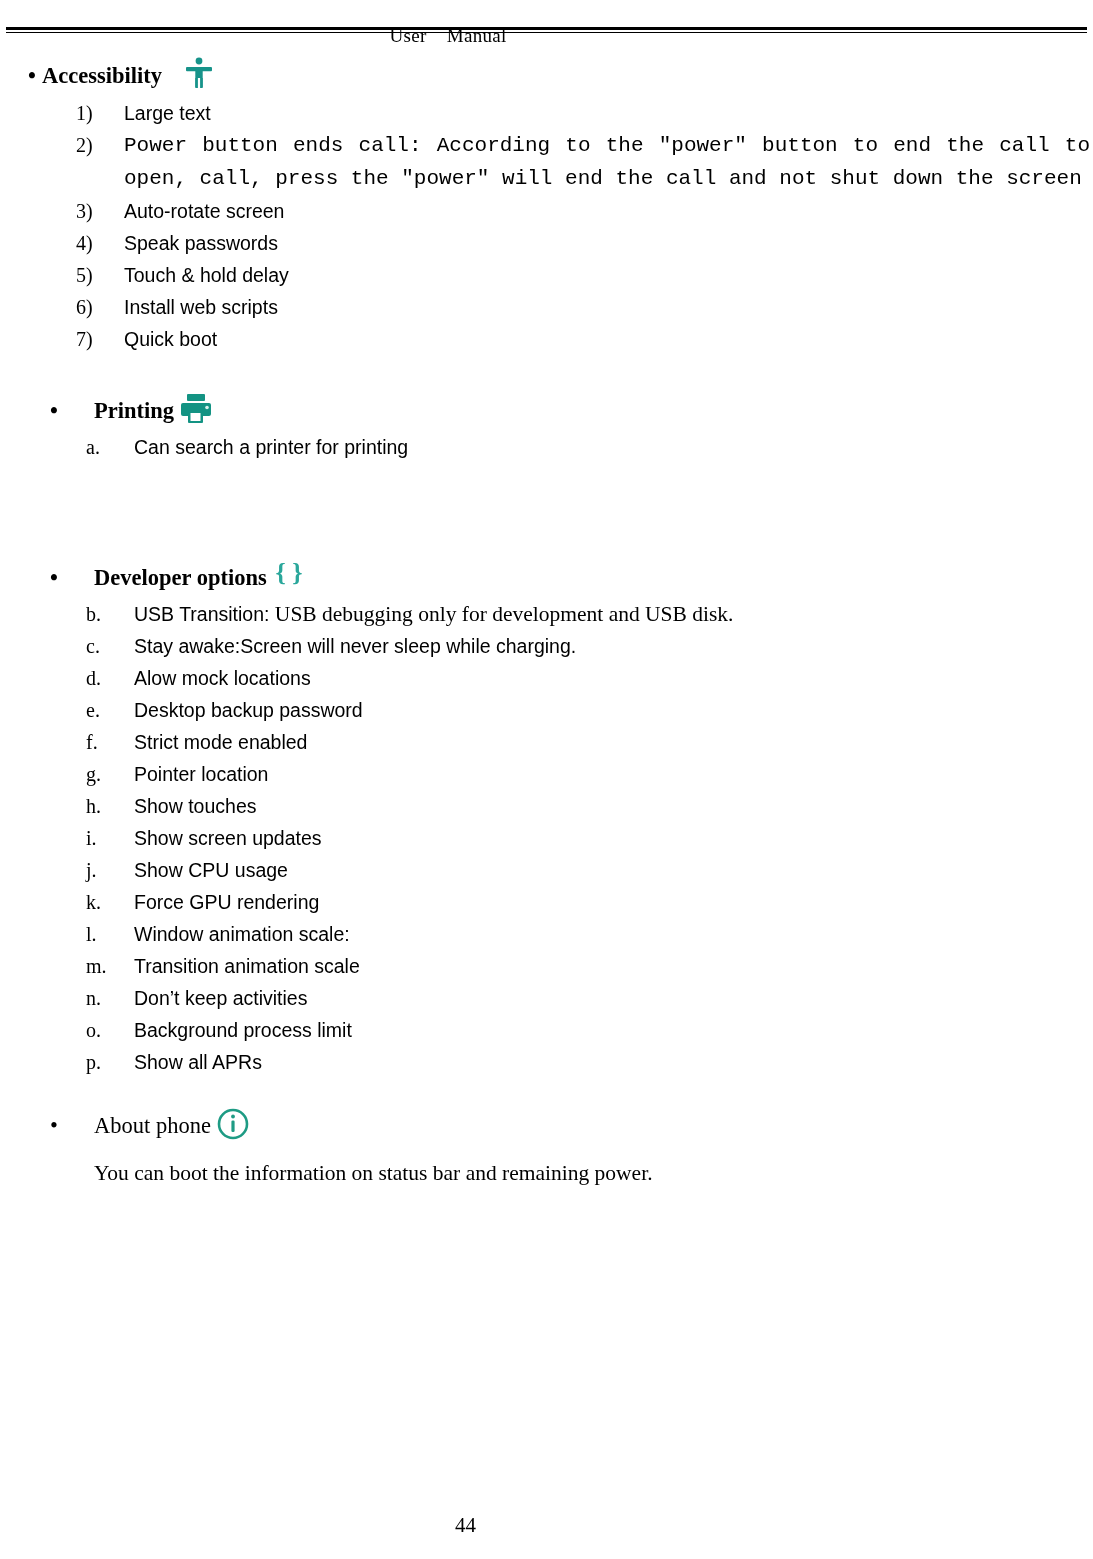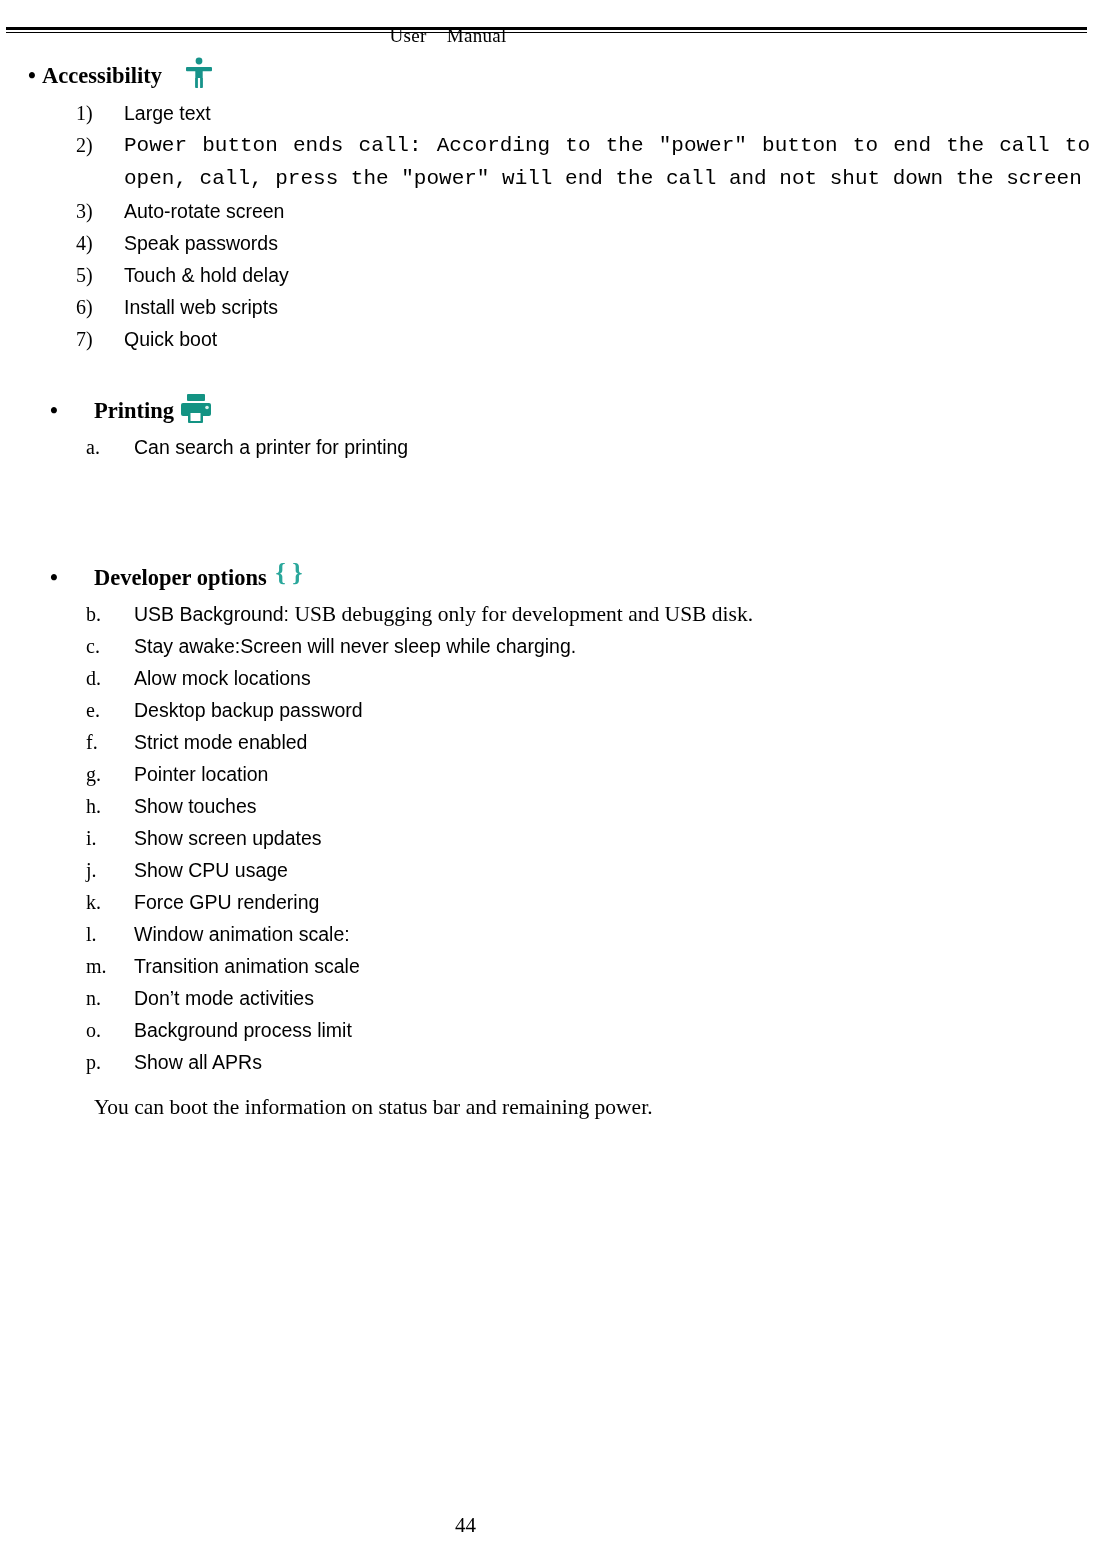--- a/index.html
+++ b/index.html
@@ -302,21 +302,21 @@
     <span class="bullet-dot">•</span><span class="head-label">Developer    options</span><span class="inline-icon icon-braces">
       <svg viewBox="0 0 40 32" width="40" height="32" xmlns="http://www.w3.org/2000/svg">
         <text x="20" y="23" font-family="'Liberation Serif', serif" font-size="26" fill="#2aa79b" text-anchor="middle">{ }</text>
       </svg>
     </span>
   </div>
 
   <ol class="alpha-list">
     <li class="list-item mixed">
       <span class="marker">b.</span>
-      <span class="item-text"><span>USB Background:</span><span class="serif-part"> USB debugging only for development and USB disk.</span></span>
+      <span class="item-text"><span>USB Transition:</span><span class="serif-part"> USB debugging only for development and USB disk.</span></span>
     </li>
     <li class="list-item">
       <span class="marker">c.</span>
       <span class="item-text">Stay awake:Screen will never sleep while charging.</span>
     </li>
     <li class="list-item">
       <span class="marker">d.</span>
       <span class="item-text">Alow mock locations</span>
     </li>
     <li class="list-item">
@@ -350,30 +350,39 @@
     <li class="list-item">
       <span class="marker">l.</span>
       <span class="item-text">Window animation scale:</span>
     </li>
     <li class="list-item">
       <span class="marker">m.</span>
       <span class="item-text">Transition animation scale</span>
     </li>
     <li class="list-item">
       <span class="marker">n.</span>
-      <span class="item-text">Don’t mode activities</span>
+      <span class="item-text">Don’t keep activities</span>
     </li>
     <li class="list-item">
       <span class="marker">o.</span>
       <span class="item-text">Background process limit</span>
     </li>
     <li class="list-item">
       <span class="marker">p.</span>
       <span class="item-text">Show all APRs</span>
     </li>
   </ol>
 
+  <div class="bullet-head head-about not-bold">
+    <span class="bullet-dot">•</span><span class="head-label">About phone</span><span class="inline-icon icon-info">
+      <svg viewBox="0 0 34 34" width="34" height="34" xmlns="http://www.w3.org/2000/svg">
+        <circle cx="17" cy="17" r="14" fill="none" stroke="#1e9b84" stroke-width="2.6"></circle>
+        <circle cx="17" cy="9.5" r="1.9" fill="#1e9b84"></circle>
+        <rect x="15.4" y="13.5" width="3.2" height="11.5" rx="1.2" fill="#1e9b84"></rect>
+      </svg>
+    </span>
+  </div>
 
   <div class="about-paragraph">You can boot the information on status bar and remaining power.</div>
 
 </div>
 
 <div class="page-number">44</div>
 
 </body></html>

